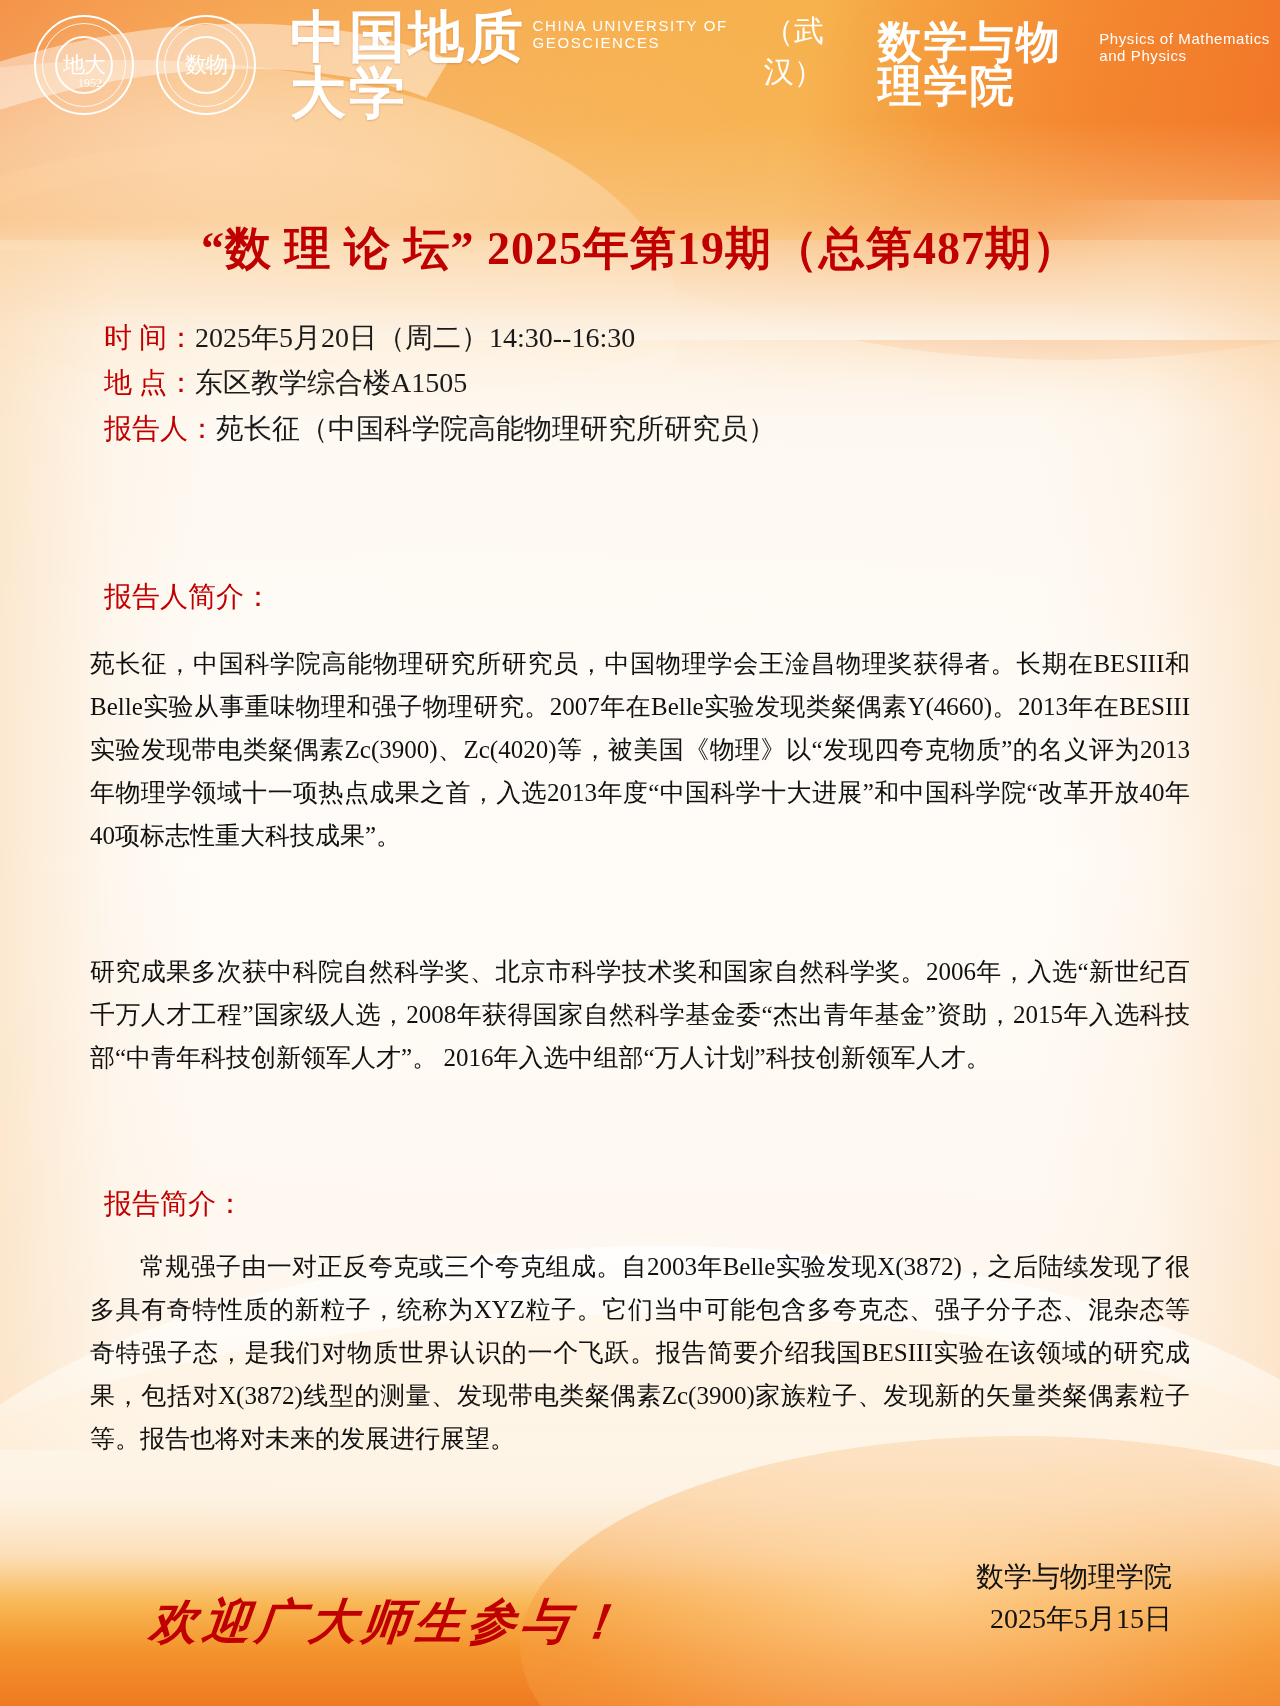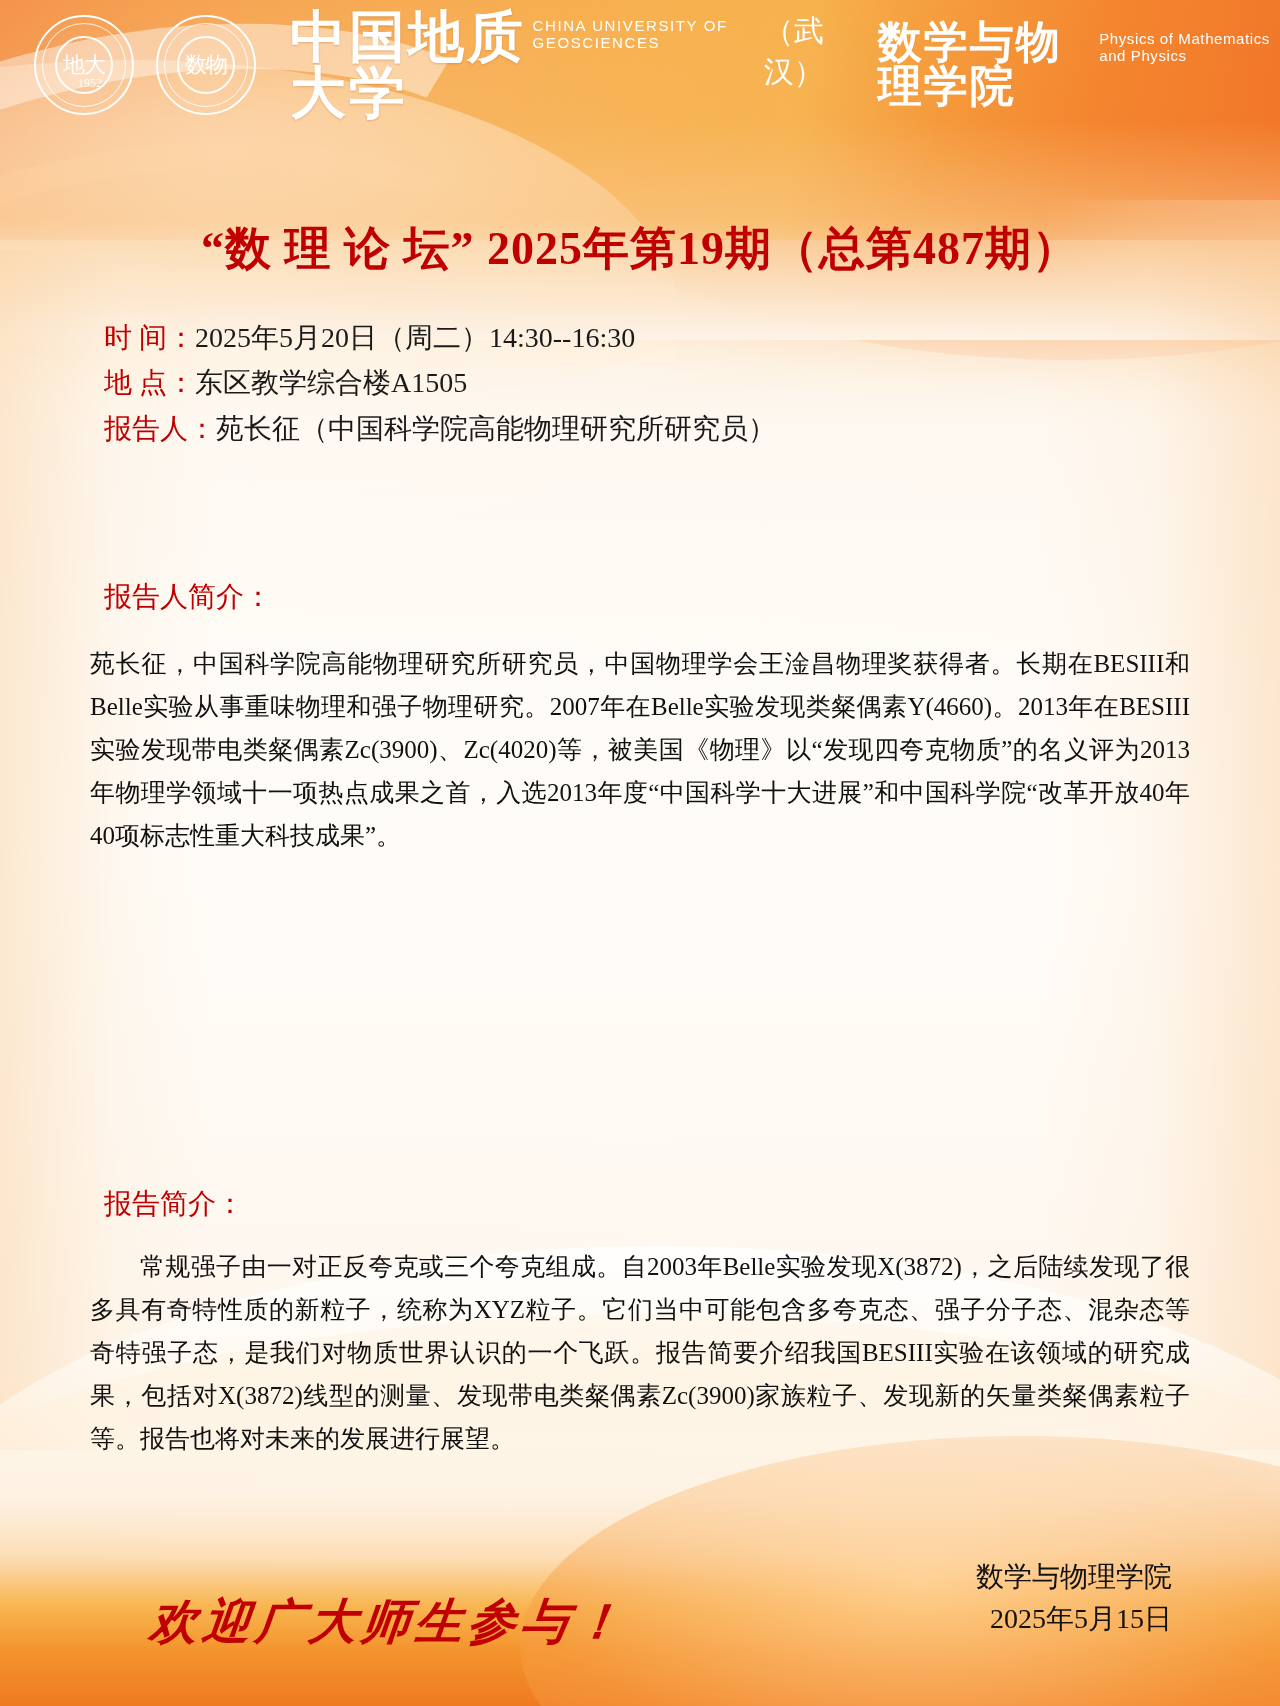--- a/index.html
+++ b/index.html
@@ -364,20 +364,21 @@
       <div class="meta-row">
         <span class="meta-label">地 点：</span><span>东区教学综合楼A1505</span>
       </div>
       <div class="meta-row">
         <span class="meta-label">报告人：</span><span>苑长征（中国科学院高能物理研究所研究员）</span>
       </div>
     </div>
 
     <div class="section-head bio-head">报告人简介：</div>
     <div class="para bio-p1">苑长征，中国科学院高能物理研究所研究员，中国物理学会王淦昌物理奖获得者。长期在BESIII和Belle实验从事重味物理和强子物理研究。2007年在Belle实验发现类粲偶素Y(4660)。2013年在BESIII实验发现带电类粲偶素Zc(3900)、Zc(4020)等，被美国《物理》以“发现四夸克物质”的名义评为2013年物理学领域十一项热点成果之首，入选2013年度“中国科学十大进展”和中国科学院“改革开放40年40项标志性重大科技成果”。</div>
+    <div class="para bio-p2">研究成果多次获中科院自然科学奖、北京市科学技术奖和国家自然科学奖。2006年，入选“新世纪百千万人才工程”国家级人选，2008年获得国家自然科学基金委“杰出青年基金”资助，2015年入选科技部“中青年科技创新领军人才”。 2016年入选中组部“万人计划”科技创新领军人才。</div>
 
     <div class="section-head talk-head">报告简介：</div>
     <div class="para talk-p indent">常规强子由一对正反夸克或三个夸克组成。自2003年Belle实验发现X(3872)，之后陆续发现了很多具有奇特性质的新粒子，统称为XYZ粒子。它们当中可能包含多夸克态、强子分子态、混杂态等奇特强子态，是我们对物质世界认识的一个飞跃。报告简要介绍我国BESIII实验在该领域的研究成果，包括对X(3872)线型的测量、发现带电类粲偶素Zc(3900)家族粒子、发现新的矢量类粲偶素粒子等。报告也将对未来的发展进行展望。</div>
 
     <div class="welcome">欢迎广大师生参与！</div>
 
     <div class="signature">
       <div>数学与物理学院</div>
       <div>2025年5月15日</div>
     </div>

